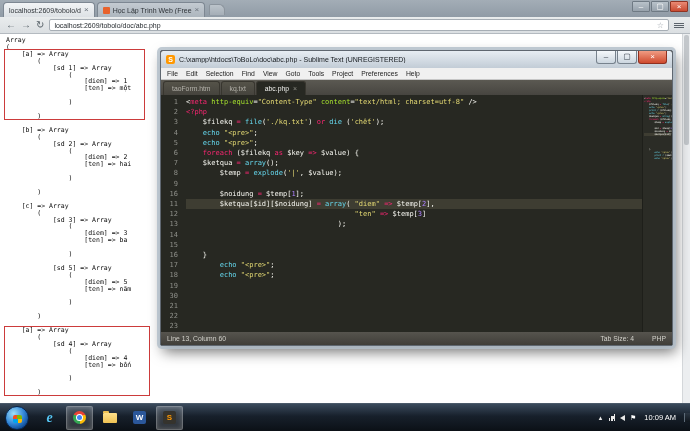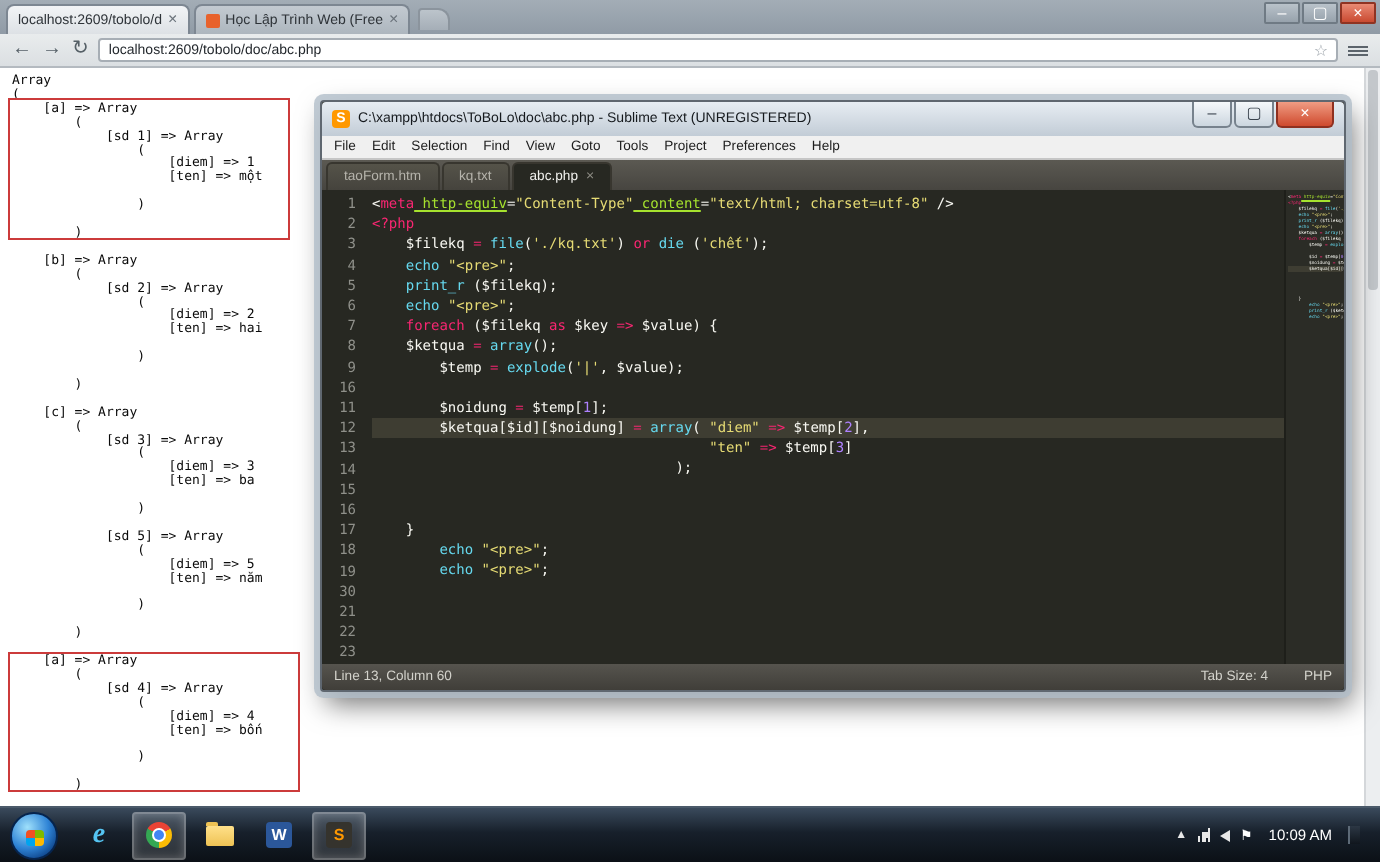--- a/index.html
+++ b/index.html
@@ -62,21 +62,21 @@
   .st-editor { position:relative; flex:1; display:flex; overflow:hidden; background:#272822; }
   .st-gutter { width:20px; padding:2px 3px 0 0; text-align:right; color:#8f908a; font:7px/10.2px "DejaVu Sans Mono", monospace; }
   .st-code { flex:1; padding:2px 0 0 5px; font:7px/10.2px "DejaVu Sans Mono", monospace; color:#f8f8f2; overflow:hidden; }
   .cl { white-space:pre; height:10.2px; }
   .cl.cur { background:#3e3d32; }
   .tk-p { color:#f8f8f2; } .tk-w { color:#f8f8f2; }
   .tk-k { color:#f92672; }
   .tk-s { color:#e6db74; }
   .tk-f { color:#66d9ef; }
   .tk-n { color:#ae81ff; }
-  .tk-t { color:#a6e22e;text-decoration:underline; }
+  .tk-t { color:#a6e22e; }
   .st-minimap { position:absolute; right:0; top:0; width:30px; height:100%; background:#2b2c26; border-left:1px solid #1e1f1a; overflow:hidden; }
   .mm-inner { padding:2px 1px; font:2.2px/3px "DejaVu Sans Mono", monospace; }
   .mm-inner .cl { height:3px; }
   .st-statusbar { height:13px; background:linear-gradient(#56544e,#403e39); color:#d3d2cb; font-size:6.8px; display:flex; align-items:center; padding:0 6px; gap:20px; border-radius:0 0 2px 2px; }
   .st-status-right { margin-left:auto; display:flex; gap:18px; }
 
   
   .taskbar { position:absolute; left:0; right:0; bottom:0; height:28px; z-index:50;
              background:linear-gradient(#3a4a5c,#17202b 45%,#0b1016); border-top:1px solid #4b5a6a;
              display:flex; align-items:center; }
@@ -88,21 +88,21 @@
   .tb-btn { width:27px; height:24px; border-radius:2px; display:flex; align-items:center; justify-content:center; border:1px solid transparent; }
   .tb-btn.active { background:rgba(255,255,255,.14); border-color:rgba(255,255,255,.28); box-shadow:inset 0 0 5px rgba(255,255,255,.25); }
   .ic-ie { color:#55c4f2; font:italic bold 14px "Liberation Serif", serif; }
   .ic-chrome { width:13px; height:13px; border-radius:50%; position:relative;
                background:conic-gradient(from -60deg, #ea4335 0 120deg, #fbbc05 120deg 240deg, #34a853 240deg 360deg); }
   .ic-chrome::after { content:""; position:absolute; left:4px; top:4px; width:5px; height:5px; border-radius:50%; background:#4285f4; box-shadow:0 0 0 1px #fff; }
   .ic-folder { width:14px; height:10px; background:linear-gradient(#ffe08a,#eec254); border-radius:1px; position:relative; }
   .ic-folder::before { content:""; position:absolute; left:0; top:-2px; width:6px; height:2px; background:#eec254; border-radius:1px 1px 0 0; }
   .ic-word { width:13px; height:13px; background:#2b579a; border-radius:2px; color:#fff; font-size:8px; font-weight:bold; text-align:center; line-height:13px; }
   .ic-subl { width:13px; height:13px; background:#35332d; border-radius:2px; color:#ff9800; font-size:8px; font-weight:bold; text-align:center; line-height:13px; }
-  .tray { margin-left:auto; display:flex; align-items:center; gap:5px; padding-right:10px; color:#f0f0f0; }
+  .tray { margin-left:auto; display:flex; align-items:center; gap:5px; padding-right:0; color:#f0f0f0; }
   .tray .chev { font-size:6px; color:#e8e8e8; }
   .net { display:flex; align-items:flex-end; gap:1px; }
   .net i { display:block; width:1.5px; background:#e8e8e8; }
   .net i:nth-child(1){height:3px;} .net i:nth-child(2){height:5px;} .net i:nth-child(3){height:7px;}
   .vol { width:0; height:0; border-top:3px solid transparent; border-bottom:3px solid transparent; border-right:5px solid #e8e8e8; position:relative; }
   .vol::before { content:""; position:absolute; right:5px; top:-1.5px; width:2px; height:3px; background:#e8e8e8; }
   .flagicon { font-size:7px; color:#fff; }
   .clock { font-size:7.5px; color:#fff; padding:0 3px; }
   .showdesk { width:6px; align-self:stretch; border-left:1px solid #5d6a77; background:linear-gradient(#2c3744,#10161d); }
 </style>
@@ -266,21 +266,20 @@
           <div>30</div>
           <div>21</div>
           <div>22</div>
           <div>23</div>
         </div>
       <div class="st-code">
           <div class="cl"><span class="tk-w">&lt;</span><span class="tk-k">meta</span><span class="tk-t"> http-equiv</span><span class="tk-w">=</span><span class="tk-s">"Content-Type"</span><span class="tk-t"> content</span><span class="tk-w">=</span><span class="tk-s">"text/html; charset=utf-8"</span><span class="tk-w"> /&gt;</span></div>
           <div class="cl"><span class="tk-k">&lt;?php</span></div>
           <div class="cl"><span class="tk-p">    $filekq </span><span class="tk-k">=</span><span class="tk-p"> </span><span class="tk-f">file</span><span class="tk-p">(</span><span class="tk-s">'./kq.txt'</span><span class="tk-p">) </span><span class="tk-k">or</span><span class="tk-p"> </span><span class="tk-f">die</span><span class="tk-p"> (</span><span class="tk-s">'chết'</span><span class="tk-p">);</span></div>
           <div class="cl"><span class="tk-p">    </span><span class="tk-f">echo</span><span class="tk-p"> </span><span class="tk-s">"&lt;pre&gt;"</span><span class="tk-p">;</span></div>
-          <div class="cl"><span class="tk-p">    </span><span class="tk-f">print_r</span><span class="tk-p"> ($filekq);</span></div>
           <div class="cl"><span class="tk-p">    </span><span class="tk-f">echo</span><span class="tk-p"> </span><span class="tk-s">"&lt;pre&gt;"</span><span class="tk-p">;</span></div>
           <div class="cl"><span class="tk-p">    </span><span class="tk-k">foreach</span><span class="tk-p"> ($filekq </span><span class="tk-k">as</span><span class="tk-p"> $key </span><span class="tk-k">=&gt;</span><span class="tk-p"> $value) {</span></div>
           <div class="cl"><span class="tk-p">    $ketqua </span><span class="tk-k">=</span><span class="tk-p"> </span><span class="tk-f">array</span><span class="tk-p">();</span></div>
           <div class="cl"><span class="tk-p">        $temp </span><span class="tk-k">=</span><span class="tk-p"> </span><span class="tk-f">explode</span><span class="tk-p">(</span><span class="tk-s">'|'</span><span class="tk-p">, $value);</span></div>
           <div class="cl">&nbsp;</div>
           <div class="cl"><span class="tk-p">        $noidung </span><span class="tk-k">=</span><span class="tk-p"> $temp[</span><span class="tk-n">1</span><span class="tk-p">];</span></div>
           <div class="cl cur"><span class="tk-p">        $ketqua[$id][$noidung] </span><span class="tk-k">=</span><span class="tk-p"> </span><span class="tk-f">array</span><span class="tk-p">( </span><span class="tk-s">"diem"</span><span class="tk-p"> </span><span class="tk-k">=&gt;</span><span class="tk-p"> $temp[</span><span class="tk-n">2</span><span class="tk-p">],</span></div>
           <div class="cl"><span class="tk-p">                                        </span><span class="tk-s">"ten"</span><span class="tk-p"> </span><span class="tk-k">=&gt;</span><span class="tk-p"> $temp[</span><span class="tk-n">3</span><span class="tk-p">]</span></div>
           <div class="cl"><span class="tk-p">                                    );</span></div>
           <div class="cl">&nbsp;</div>

